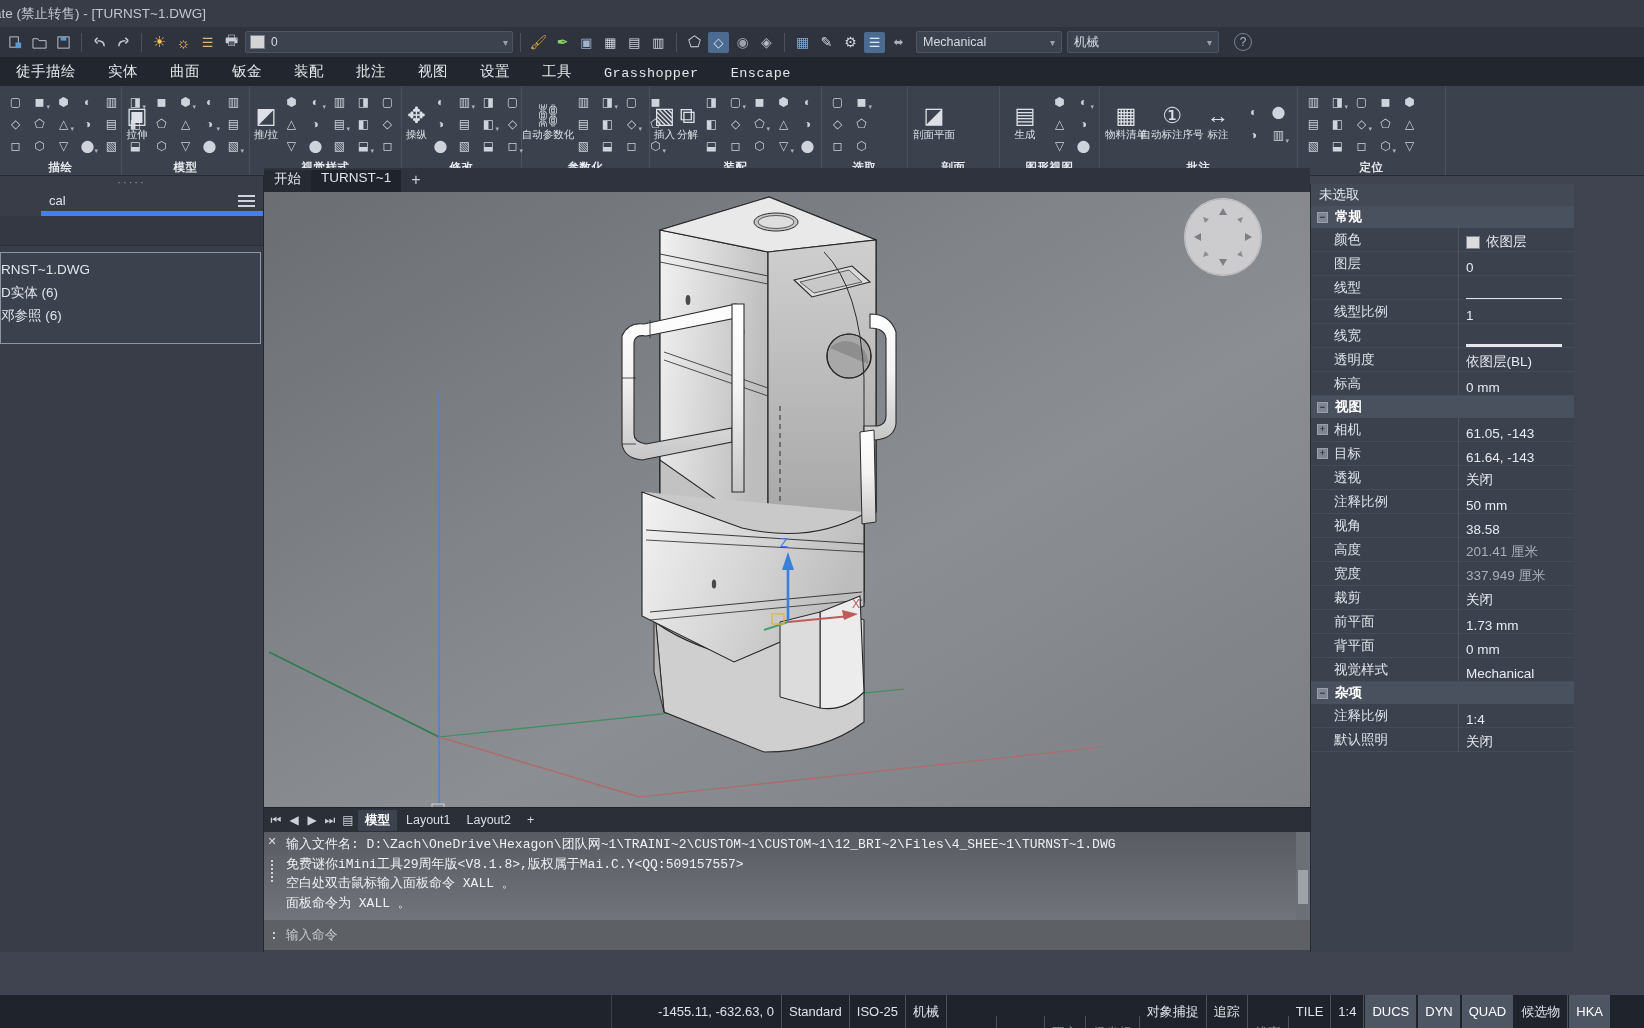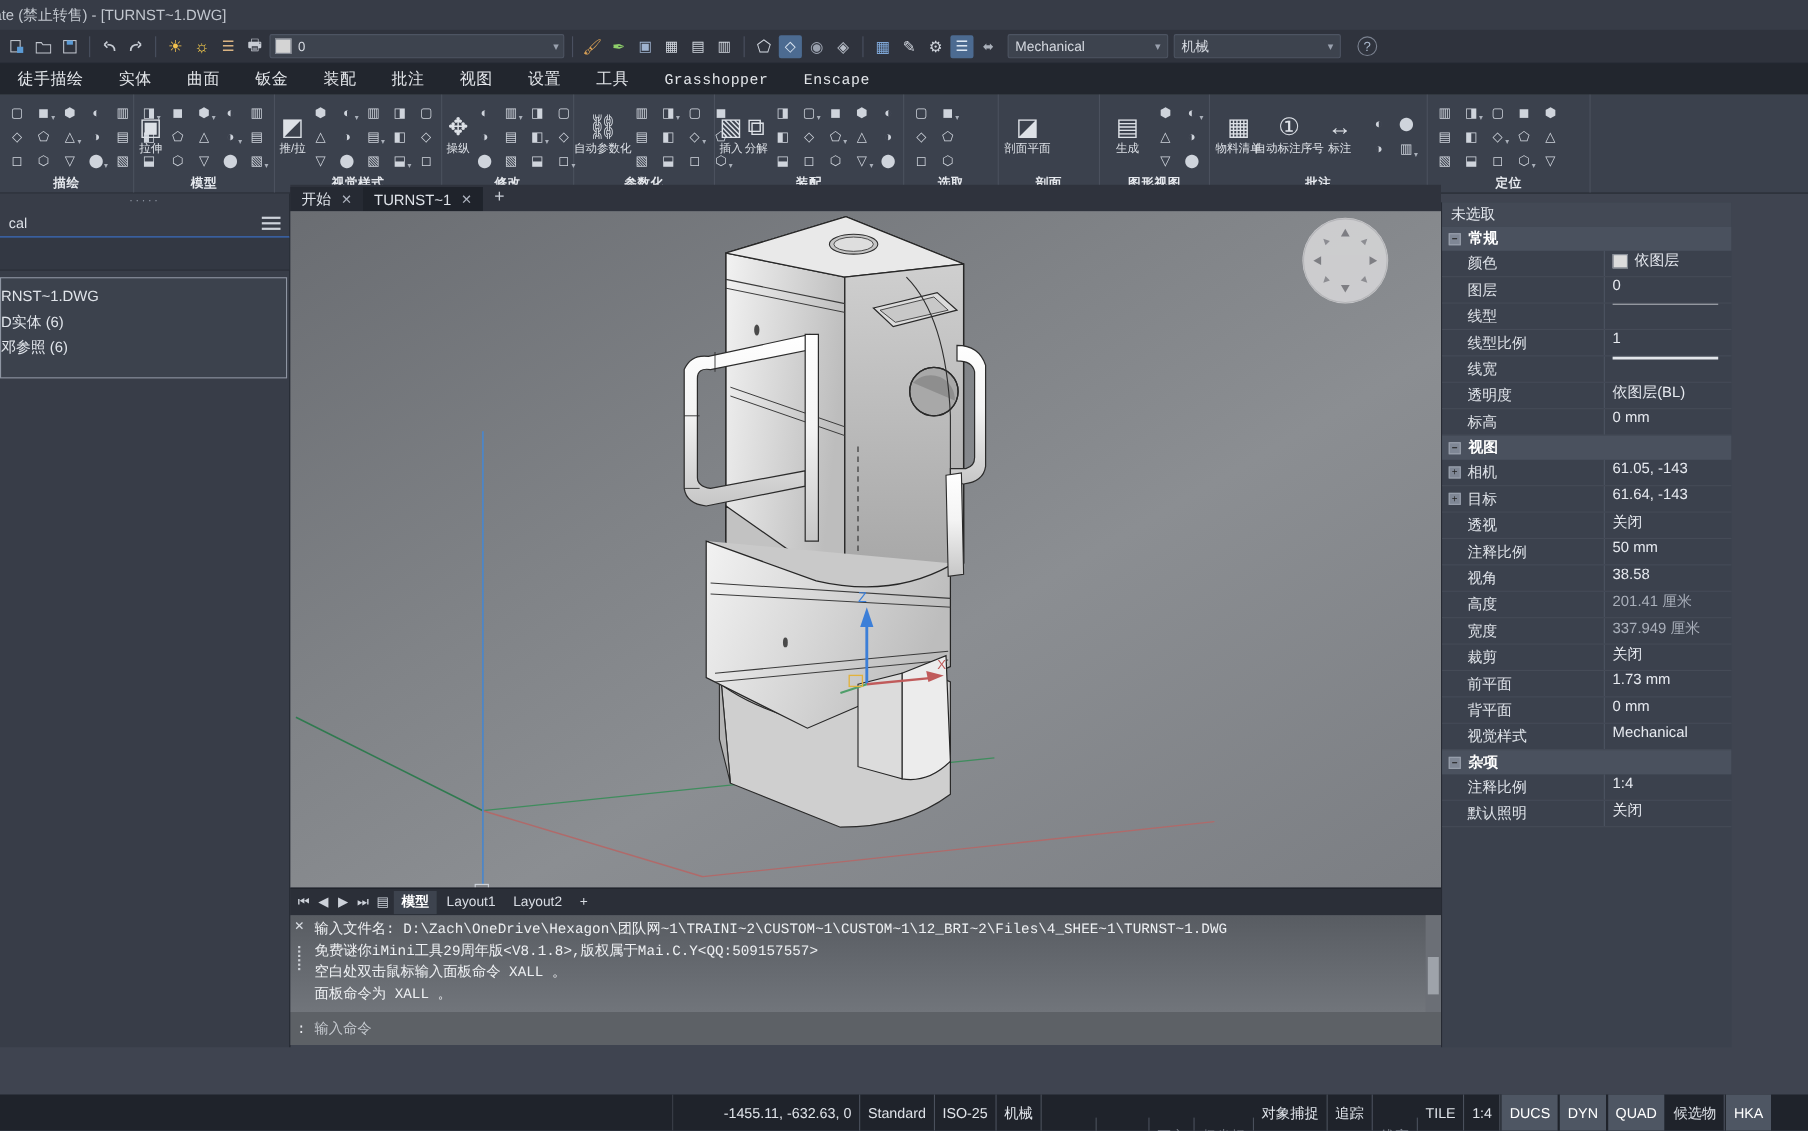--- a/index.html
+++ b/index.html
@@ -86,39 +86,39 @@
   .dd { font-size: 7px; color: #aab0ba; position: absolute; right: 1px; bottom: 1px; }
 
   
   .leftpal {
     position: absolute; left: 0; top: 176px; width: 264px; height: 776px;
     background: #383d48; border-right: 1px solid #23272f;
   }
   .leftpal .dots { text-align: center; color: #8d94a1; font-size: 11px; height: 14px; letter-spacing: 2px;}
   .leftpal .phead {
     height: 26px; display: flex; align-items: center; justify-content: space-between;
-    padding: 0 8px; color: #dfe3e9; font-size: 13px; border-bottom: 1px solid #3b82f6;
+    padding: 0 8px; color: #dfe3e9; font-size: 13px; border-bottom: 5px solid #3b82f6; margin-left: 41px;
   }
   .hamb { display: flex; flex-direction: column; gap: 3px; }
   .hamb i { display: block; width: 17px; height: 2px; background: #ced3db; }
   .leftpal .toolrow { height: 30px; background: #333843; border-bottom:1px solid #2b2f38;}
   .treebox {
     margin: 6px 2px 0 0; border: 1px solid #8e95a2; background: #3c424d; height: 92px;
     padding: 5px 0 0 0;
   }
   .trow { color: #e0e4ea; font-size: 13.5px; height: 23px; line-height: 23px; padding-left: 0; white-space: nowrap;}
 
   
   .doctabs {
     position: absolute; left: 264px; top: 168px; width: 1046px; height: 24px;
     background: #2f333d; display: flex; align-items: flex-end; gap: 0;
   }
   .dtab {
     height: 22px; display: flex; align-items: center; gap: 9px; padding: 0 10px;
-    color: #dfe3e9; font-size: 13.5px; background: #262a33;
+    color: #dfe3e9; font-size: 13.5px; background: #262a33; flex-direction: column;
   }
   .dtab.active { background: #1f232b; }
   .dtab .x { color: #aeb4bf; font-size: 12px; }
   .dtab-plus { color: #c9ced6; font-size: 16px; padding: 0 10px; height:22px; line-height:20px;}
 
   
   .viewport {
     position: absolute; left: 264px; top: 192px; width: 1046px; height: 615px;
     background: linear-gradient(150deg, #6a6d72 0%, #808387 38%, #8b8e92 60%, #7b7e83 100%);
     overflow: hidden;
@@ -176,21 +176,21 @@
   }
   .grouphdr {
     height: 22px; display: flex; align-items: center; gap: 7px; padding-left: 6px;
     background: #4a515e; color: #ffffff; font-size: 13.5px; font-weight: bold;
   }
   .exp {
     width: 11px; height: 11px; border: 1px solid #9aa1ad; background: #7f8795;
     color: #222; font-size: 9px; line-height: 9px; text-align: center; flex: 0 0 auto;
   }
   .prow {
-    height: 24px; display: flex; align-items: flex-start;
+    height: 24px; display: flex; align-items: flex-end;
     border-bottom: 1px solid #454b57;
   }
   .prow .k {
     width: 148px; padding-left: 6px; color: #dfe3e9; font-size: 13.5px;
     display: flex; align-items: center; gap: 6px; flex: 0 0 auto;
     border-right: 1px solid #4d5462; height: 100%;
   }
   .prow .v {
     flex: 1; padding-left: 7px; color: #e7eaf0; font-size: 13.5px;
     display: flex; align-items: center; gap: 6px; white-space: nowrap; overflow: hidden;

